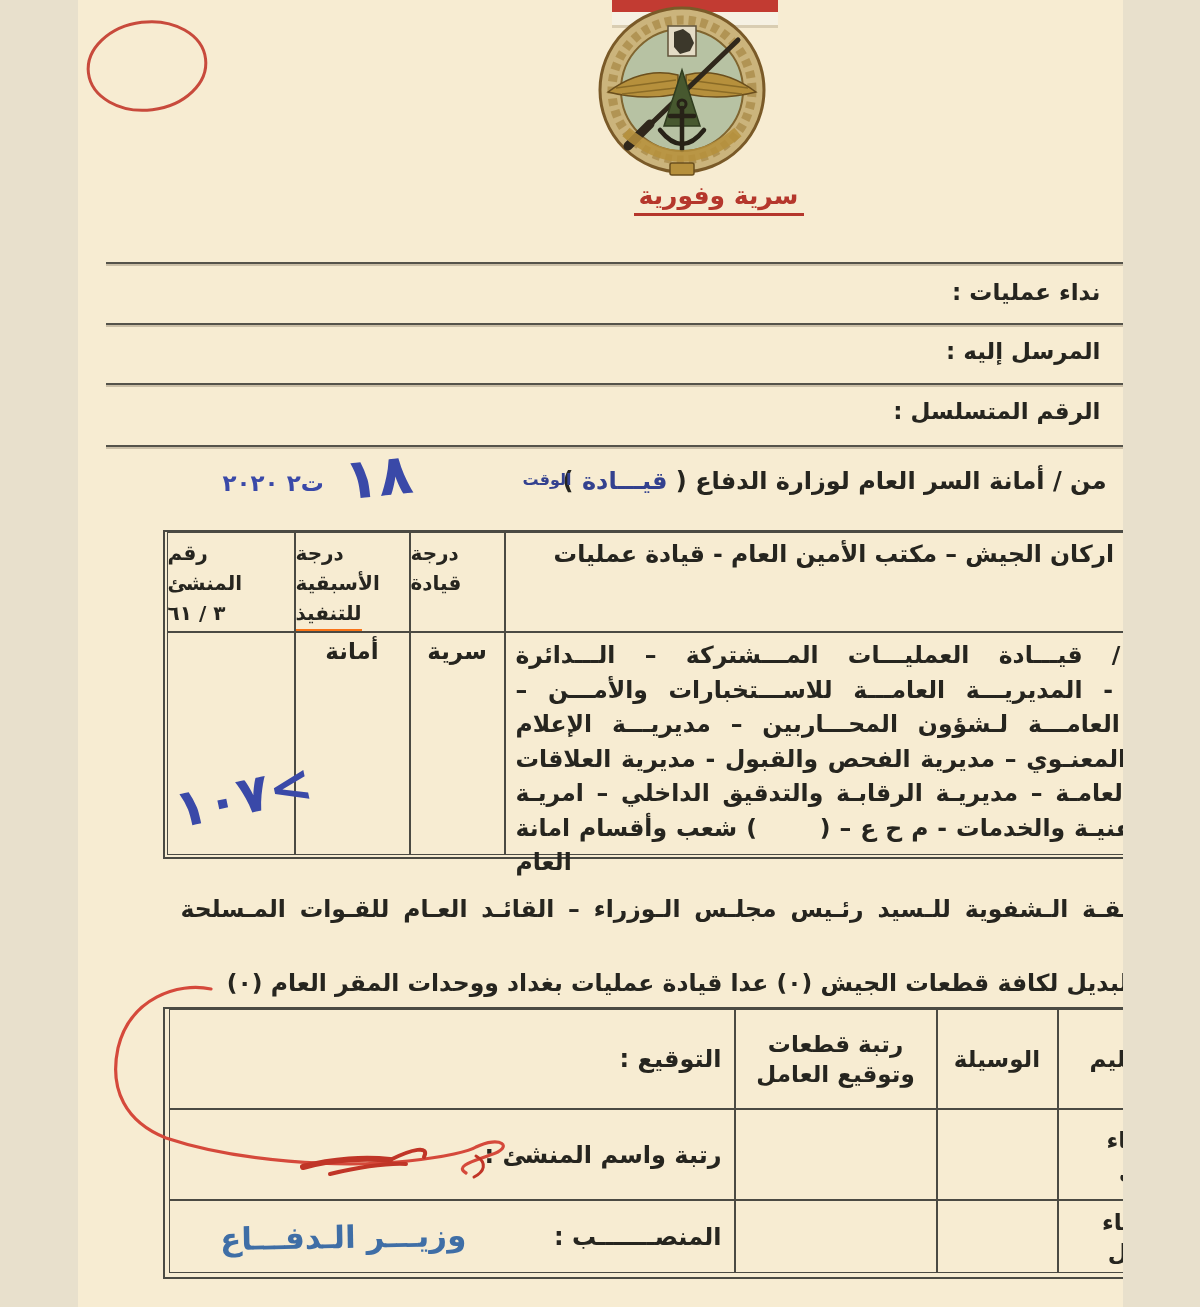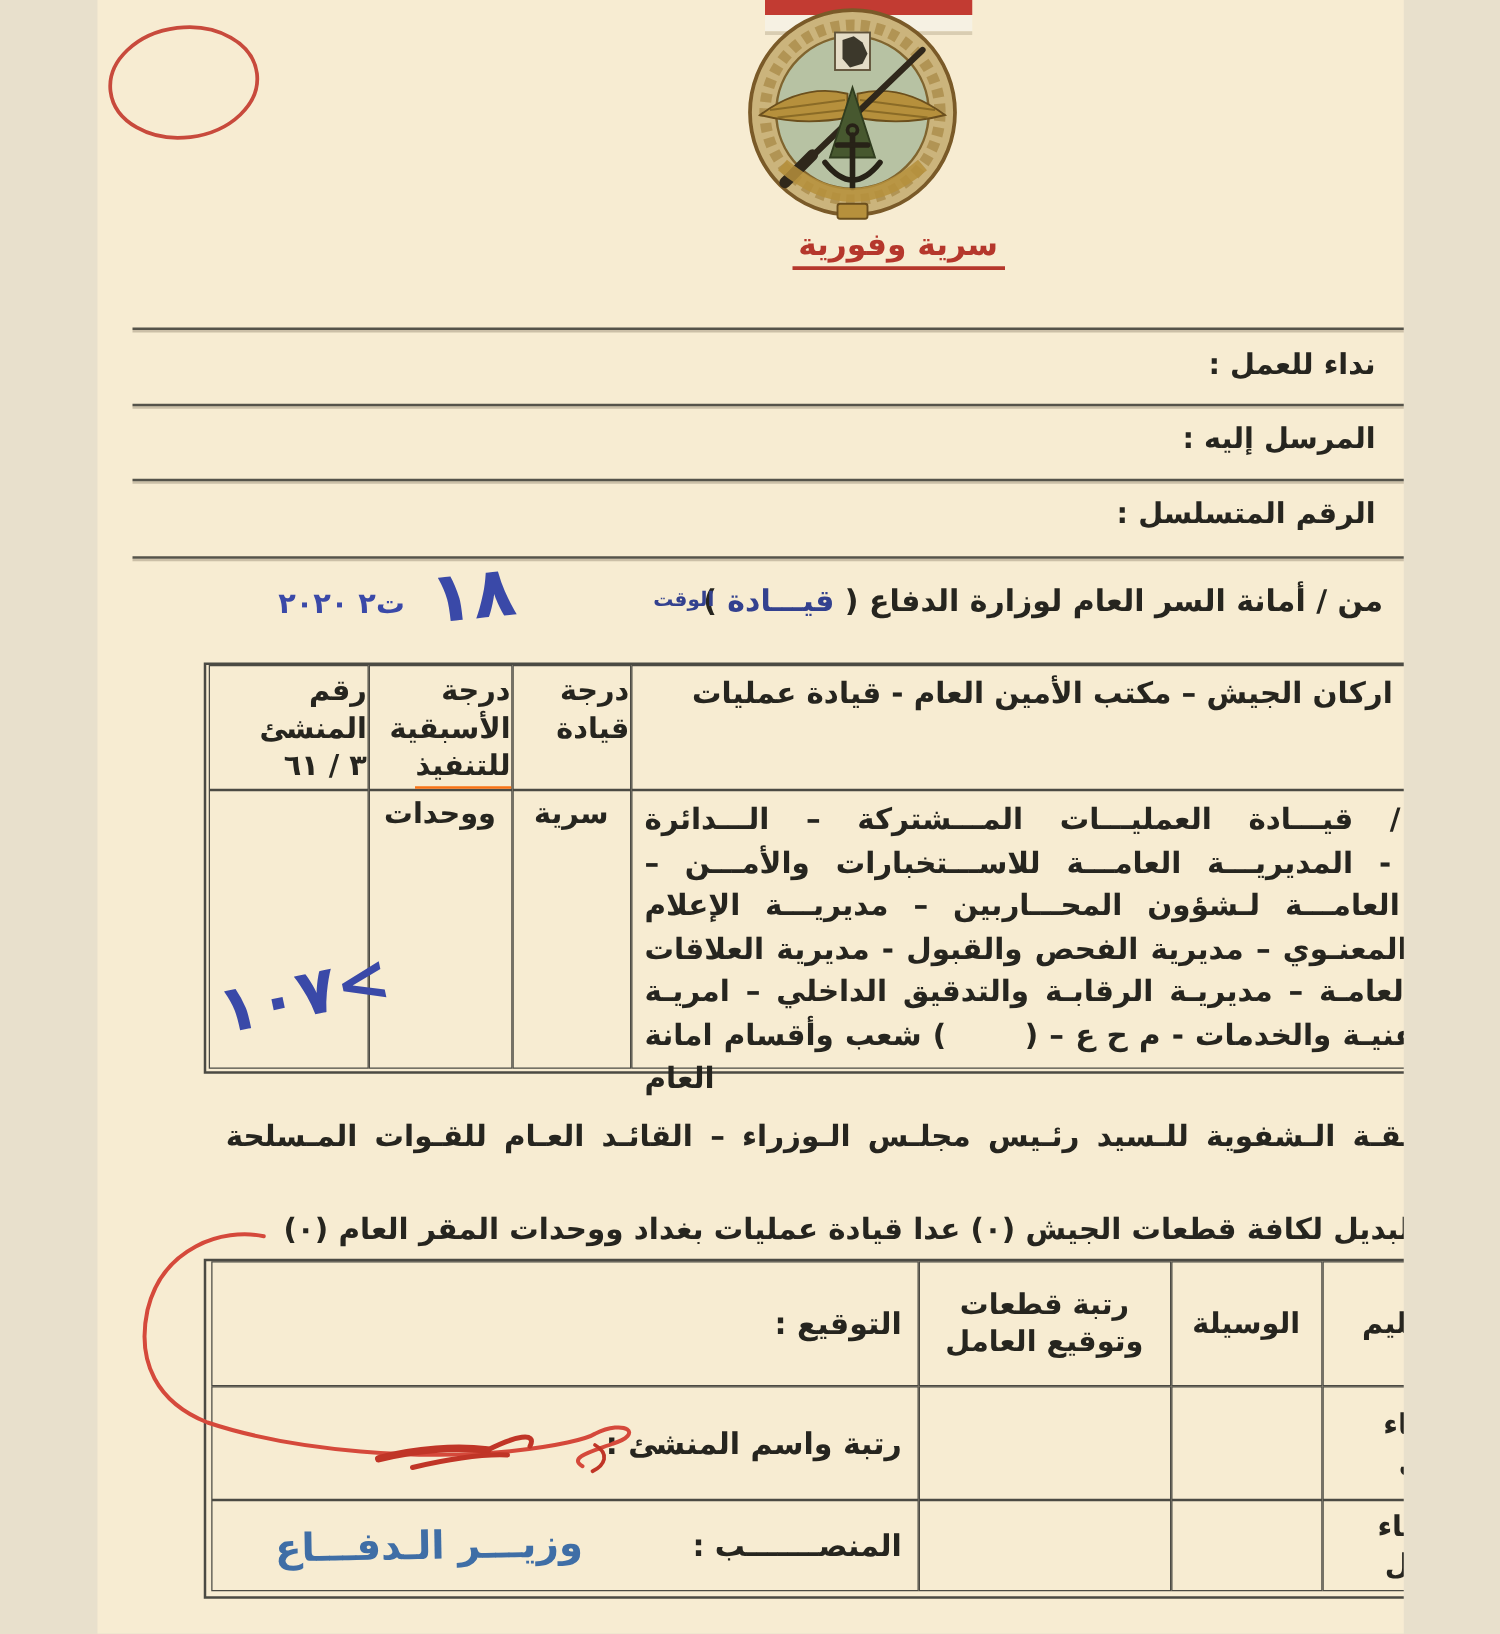--- a/index.html
+++ b/index.html
@@ -24,21 +24,21 @@
   .blue-print{color:#33418f;}
   .time-label{position:absolute;left:445px;top:470px;font-size:16px;font-weight:bold;color:#33418f;}
   .hw-day{position:absolute;left:266px;top:444px;font-size:56px;font-weight:bold;
     color:#3a49a8;transform:rotate(-6deg);}
   .hw-date{position:absolute;left:145px;top:470px;font-size:23px;font-weight:bold;color:#3a49a8;}
   
   .grid{position:absolute;display:grid;border:2px solid #4b4a43;background:transparent;}
   .grid .cell{border:1px solid #4b4a43;box-sizing:border-box;position:relative;}
   .mtable{left:85px;top:530px;width:1105px;height:325px;
     grid-template-columns:765px 95px 115px 128px;grid-template-rows:100px 223px;}
-  .colh{text-align:right;font-size:23px;font-weight:bold;line-height:30px;padding-top:5px;}
+  .colh{text-align:left;font-size:20px;font-weight:bold;line-height:30px;padding-top:5px;}
   .colh .u{display:inline-block;border-bottom:2px solid #f97316;padding-bottom:1px;}
   .to-h{font-size:23.5px;font-weight:bold;padding:7px 12px 0 10px;text-align:right;}
   .info-cell{font-size:23.5px;font-weight:bold;line-height:34.5px;
     padding:5px 12px 0 10px;text-align:justify;text-align-last:justify;}
   .val{text-align:center;font-size:23px;font-weight:bold;padding-top:5px;}
   .hw-no{position:absolute;left:6px;bottom:28px;font-size:52px;font-weight:bold;
     color:#3a49a8;transform:rotate(-12deg);direction:ltr;letter-spacing:2px;}
   
   .para{position:absolute;left:83px;top:891px;width:1108px;
     font-size:23.5px;font-weight:bold;line-height:37px;margin-left:20px;}
@@ -87,21 +87,21 @@
     <rect x="72" y="163" width="24" height="12" rx="2" fill="#b6903c" stroke="#6b4f1d" stroke-width="1.5"></rect>
   </svg>
 
   <div class="classification">سرية وفورية</div>
 
   <div class="hline" style="top:262px"></div>
   <div class="hline" style="top:323px"></div>
   <div class="hline" style="top:383px"></div>
   <div class="hline" style="top:445px"></div>
 
-  <div class="flabel" style="top:279px">نداء للعمل :</div>
+  <div class="flabel" style="top:279px">نداء عمليات :</div>
   <div class="flabel" style="top:338px">المرسل إليه :</div>
   <div class="flabel" style="top:398px">الرقم المتسلسل :</div>
 
   <div class="fromline">
     <span>من / أمانة السر العام لوزارة الدفاع (&nbsp;</span><span class="blue-print">قيـــادة</span><span>&nbsp;)</span>
   </div>
   <div class="time-label">الوقت</div>
   <div class="hw-day">١٨</div>
   <div class="hw-date">ت٢ ٢٠٢٠</div>
 
@@ -117,21 +117,21 @@
       <span class="u">للتنفيذ</span>
     </div>
     <div class="cell colh">
       <span>رقم</span><br>
       <span>المنشئ</span><br>
       <span>٣ / ٦١</span>
     </div>
 
     <div class="cell info-cell">للاطـــلاع / قيـــادة العمليـــات المـــشتركة – الـــدائرة القانونيـــة - المديريـــة العامـــة للاســـتخبارات والأمـــن – المديريـــة العامـــة لـشؤون المحـــاربين – مديريـــة الإعلام والتوجيـــه المعنـوي – مديرية الفحص والقبول - مديرية العلاقات والـشؤون العامـة – مديريـة الرقابـة والتدقيق الداخلي – امريـة الـشؤون الفنيـة والخدمات - م ح ع – ( &nbsp;&nbsp;&nbsp;&nbsp;&nbsp; ) شعب وأقسام امانة السر العام</div>
     <div class="cell val">سرية</div>
-    <div class="cell val">ووحدات</div>
+    <div class="cell val">أمانة</div>
     <div class="cell">
       <span class="hw-no" dir="ltr">١٠٧&lt;</span>
     </div>
   </div>
 
   <div class="para">
     <div class="l1">حـصلت الموافقـة الـشفوية للـسيد رئـيس مجلـس الـوزراء – القائـد العـام للقـوات المـسلحة المحتـرم</div>
     <div class="l2">للعمل بنظام البديل لكافة قطعات الجيش (٠) عدا قيادة عمليات بغداد ووحدات المقر العام (٠) انتهت .</div>
   </div>
 

